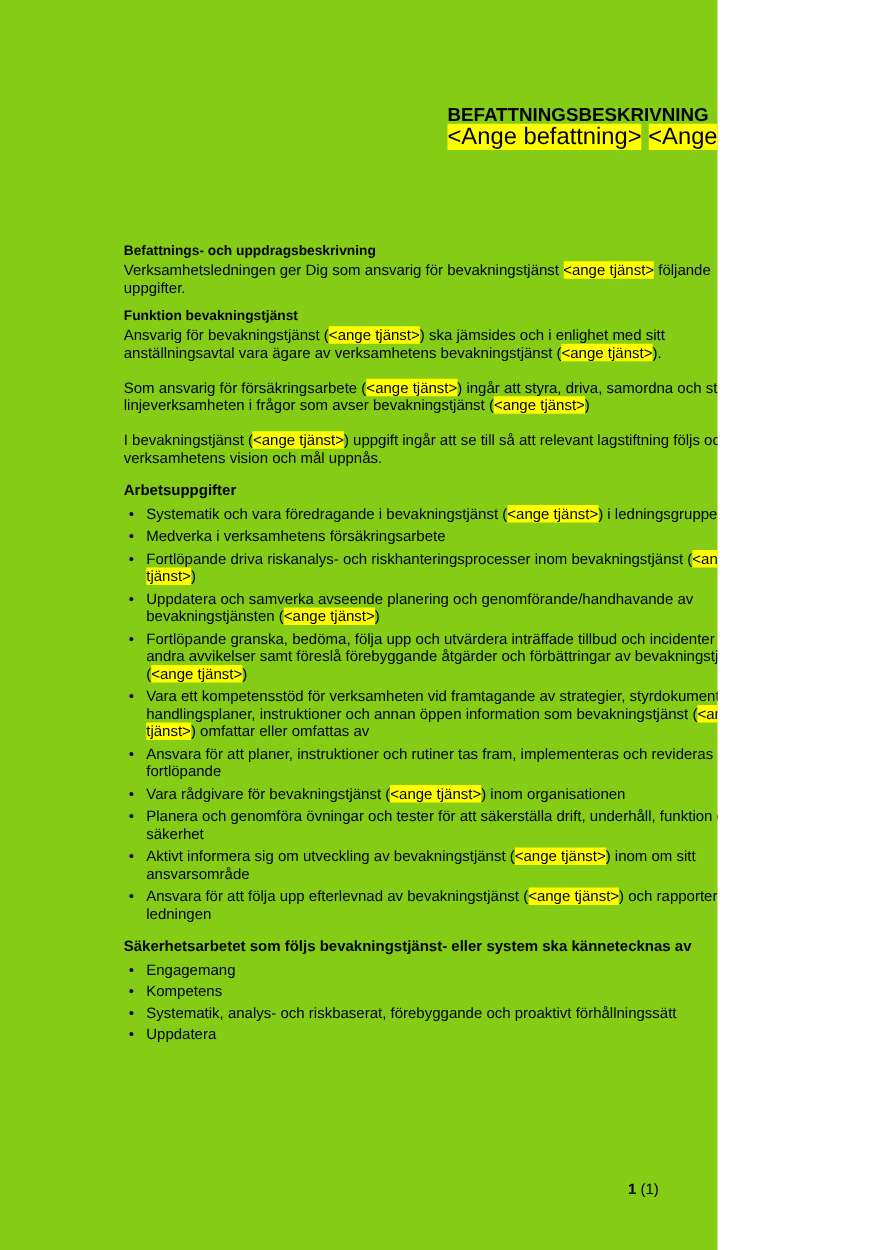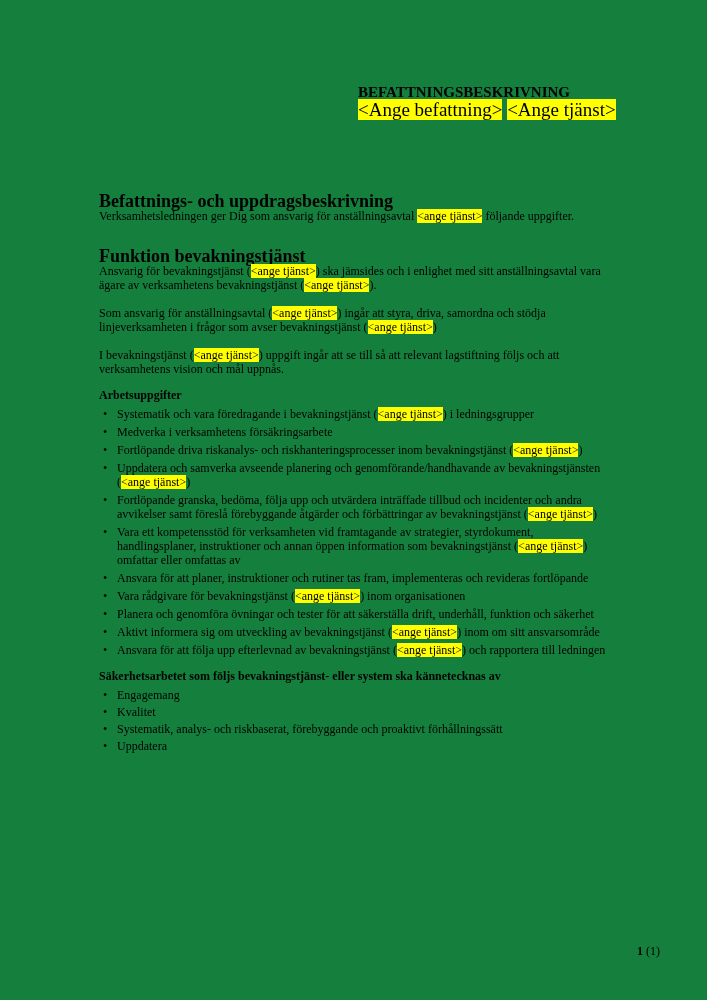--- a/index.html
+++ b/index.html
@@ -1,41 +1,41 @@
 <!DOCTYPE html>
 <html lang="sv" style="--hl: #ffff00; --ink: #000000;"><head>
 <meta charset="utf-8">
 <style>
   :root { --hl: #ffff00; --ink: #000000; }
   * { box-sizing: border-box; }
   html, body { margin: 0; padding: 0; background: #ffffff; }
   .page {
     position: relative;
-    width: 707px;
+    width: 574px;
     height: 1000px;
-    background: #15803d;
+    background: #84cc16;
     color: var(--ink);
-    font-family: Liberation Serif, serif;
+    font-family: Liberation Sans, sans-serif;
     overflow: hidden;
   }
   .title-block { position: absolute; left: 358px; top: 84px; }
   .doc-title { font-size: 15px; font-weight: bold; line-height: 17px; white-space: nowrap; }
   .doc-subtitle { font-size: 19px; line-height: 18px; white-space: nowrap; }
   mark { background: var(--hl); color: var(--ink); padding: 0; }
   .content {
     position: absolute;
     left: 99px;
     top: 194px;
     width: 514px;
     font-size: 12px;
     line-height: 14px;
   }
   h2, h3, p, ul { margin: 0; padding: 0; }
-  h3 { font-size: 18px; line-height: 15px; font-weight: bold; }
-  h3.gap { margin-top: 26px; }
+  h3 { font-size: 11px; line-height: 15px; font-weight: bold; }
+  h3.gap { margin-top: 9px; }
   p.gap { margin-top: 14px; }
   h2 { font-size: 12px; line-height: 17px; font-weight: bold; margin-top: 11px; margin-bottom: 3px; }
   ul { list-style: none; }
   li { position: relative; padding-left: 18px; margin-bottom: 4px; }
   li::before { content: "\2022"; position: absolute; left: 4px; top: 0; }
   ul.principles { margin-top: 1px; }
   ul.principles li { margin-bottom: 3px; }
   .footer {
     position: absolute;
     top: 944px;
@@ -51,46 +51,46 @@
 <div class="page">
 
   <header class="title-block">
     <div class="doc-title">BEFATTNINGSBESKRIVNING</div>
     <div class="doc-subtitle"><mark>&lt;Ange befattning&gt;</mark><span> </span><mark>&lt;Ange tjänst&gt;</mark></div>
   </header>
 
   <main class="content">
 
     <h3>Befattnings- och uppdragsbeskrivning</h3>
-    <p><span>Verksamhetsledningen ger Dig som ansvarig för anställningsavtal </span><mark>&lt;ange tjänst&gt;</mark><span> följande uppgifter.</span></p>
+    <p><span>Verksamhetsledningen ger Dig som ansvarig för bevakningstjänst </span><mark>&lt;ange tjänst&gt;</mark><span> följande uppgifter.</span></p>
 
     <h3 class="gap">Funktion bevakningstjänst</h3>
     <p><span>Ansvarig för bevakningstjänst (</span><mark>&lt;ange tjänst&gt;</mark><span>) ska jämsides och i enlighet med sitt anställningsavtal vara ägare av verksamhetens bevakningstjänst (</span><mark>&lt;ange tjänst&gt;</mark><span>).</span></p>
-    <p class="gap"><span>Som ansvarig för anställningsavtal (</span><mark>&lt;ange tjänst&gt;</mark><span>) ingår att styra, driva, samordna och stödja linjeverksamheten i frågor som avser bevakningstjänst (</span><mark>&lt;ange tjänst&gt;</mark><span>)</span></p>
+    <p class="gap"><span>Som ansvarig för försäkringsarbete (</span><mark>&lt;ange tjänst&gt;</mark><span>) ingår att styra, driva, samordna och stödja linjeverksamheten i frågor som avser bevakningstjänst (</span><mark>&lt;ange tjänst&gt;</mark><span>)</span></p>
     <p class="gap"><span>I bevakningstjänst (</span><mark>&lt;ange tjänst&gt;</mark><span>) uppgift ingår att se till så att relevant lagstiftning följs och att verksamhetens vision och mål uppnås.</span></p>
 
     <h2>Arbetsuppgifter</h2>
     <ul class="tasks">
       <li><span>Systematik och vara föredragande i bevakningstjänst (</span><mark>&lt;ange tjänst&gt;</mark><span>) i ledningsgrupper</span></li>
       <li><span>Medverka i verksamhetens försäkringsarbete</span></li>
       <li><span>Fortlöpande driva riskanalys- och riskhanteringsprocesser inom bevakningstjänst (</span><mark>&lt;ange tjänst&gt;</mark><span>)</span></li>
       <li><span>Uppdatera och samverka avseende planering och genomförande/handhavande av bevakningstjänsten (</span><mark>&lt;ange tjänst&gt;</mark><span>)</span></li>
       <li><span>Fortlöpande granska, bedöma, följa upp och utvärdera inträffade tillbud och incidenter och andra avvikelser samt föreslå förebyggande åtgärder och förbättringar av bevakningstjänst (</span><mark>&lt;ange tjänst&gt;</mark><span>)</span></li>
       <li><span>Vara ett kompetensstöd för verksamheten vid framtagande av strategier, styrdokument, handlingsplaner, instruktioner och annan öppen information som bevakningstjänst (</span><mark>&lt;ange tjänst&gt;</mark><span>) omfattar eller omfattas av</span></li>
       <li><span>Ansvara för att planer, instruktioner och rutiner tas fram, implementeras och revideras fortlöpande</span></li>
       <li><span>Vara rådgivare för bevakningstjänst (</span><mark>&lt;ange tjänst&gt;</mark><span>) inom organisationen</span></li>
       <li><span>Planera och genomföra övningar och tester för att säkerställa drift, underhåll, funktion och säkerhet</span></li>
       <li><span>Aktivt informera sig om utveckling av bevakningstjänst (</span><mark>&lt;ange tjänst&gt;</mark><span>) inom om sitt ansvarsområde</span></li>
       <li><span>Ansvara för att följa upp efterlevnad av bevakningstjänst (</span><mark>&lt;ange tjänst&gt;</mark><span>) och rapportera till ledningen</span></li>
     </ul>
 
     <h2>Säkerhetsarbetet som följs bevakningstjänst- eller system ska kännetecknas av</h2>
     <ul class="principles">
       <li><span>Engagemang</span></li>
-      <li><span>Kvalitet</span></li>
+      <li><span>Kompetens</span></li>
       <li><span>Systematik, analys- och riskbaserat, förebyggande och proaktivt förhållningssätt</span></li>
       <li><span>Uppdatera</span></li>
     </ul>
 
   </main>
 
   <footer class="footer">
     <span class="b">1</span><span> (1)</span>
   </footer>
 

